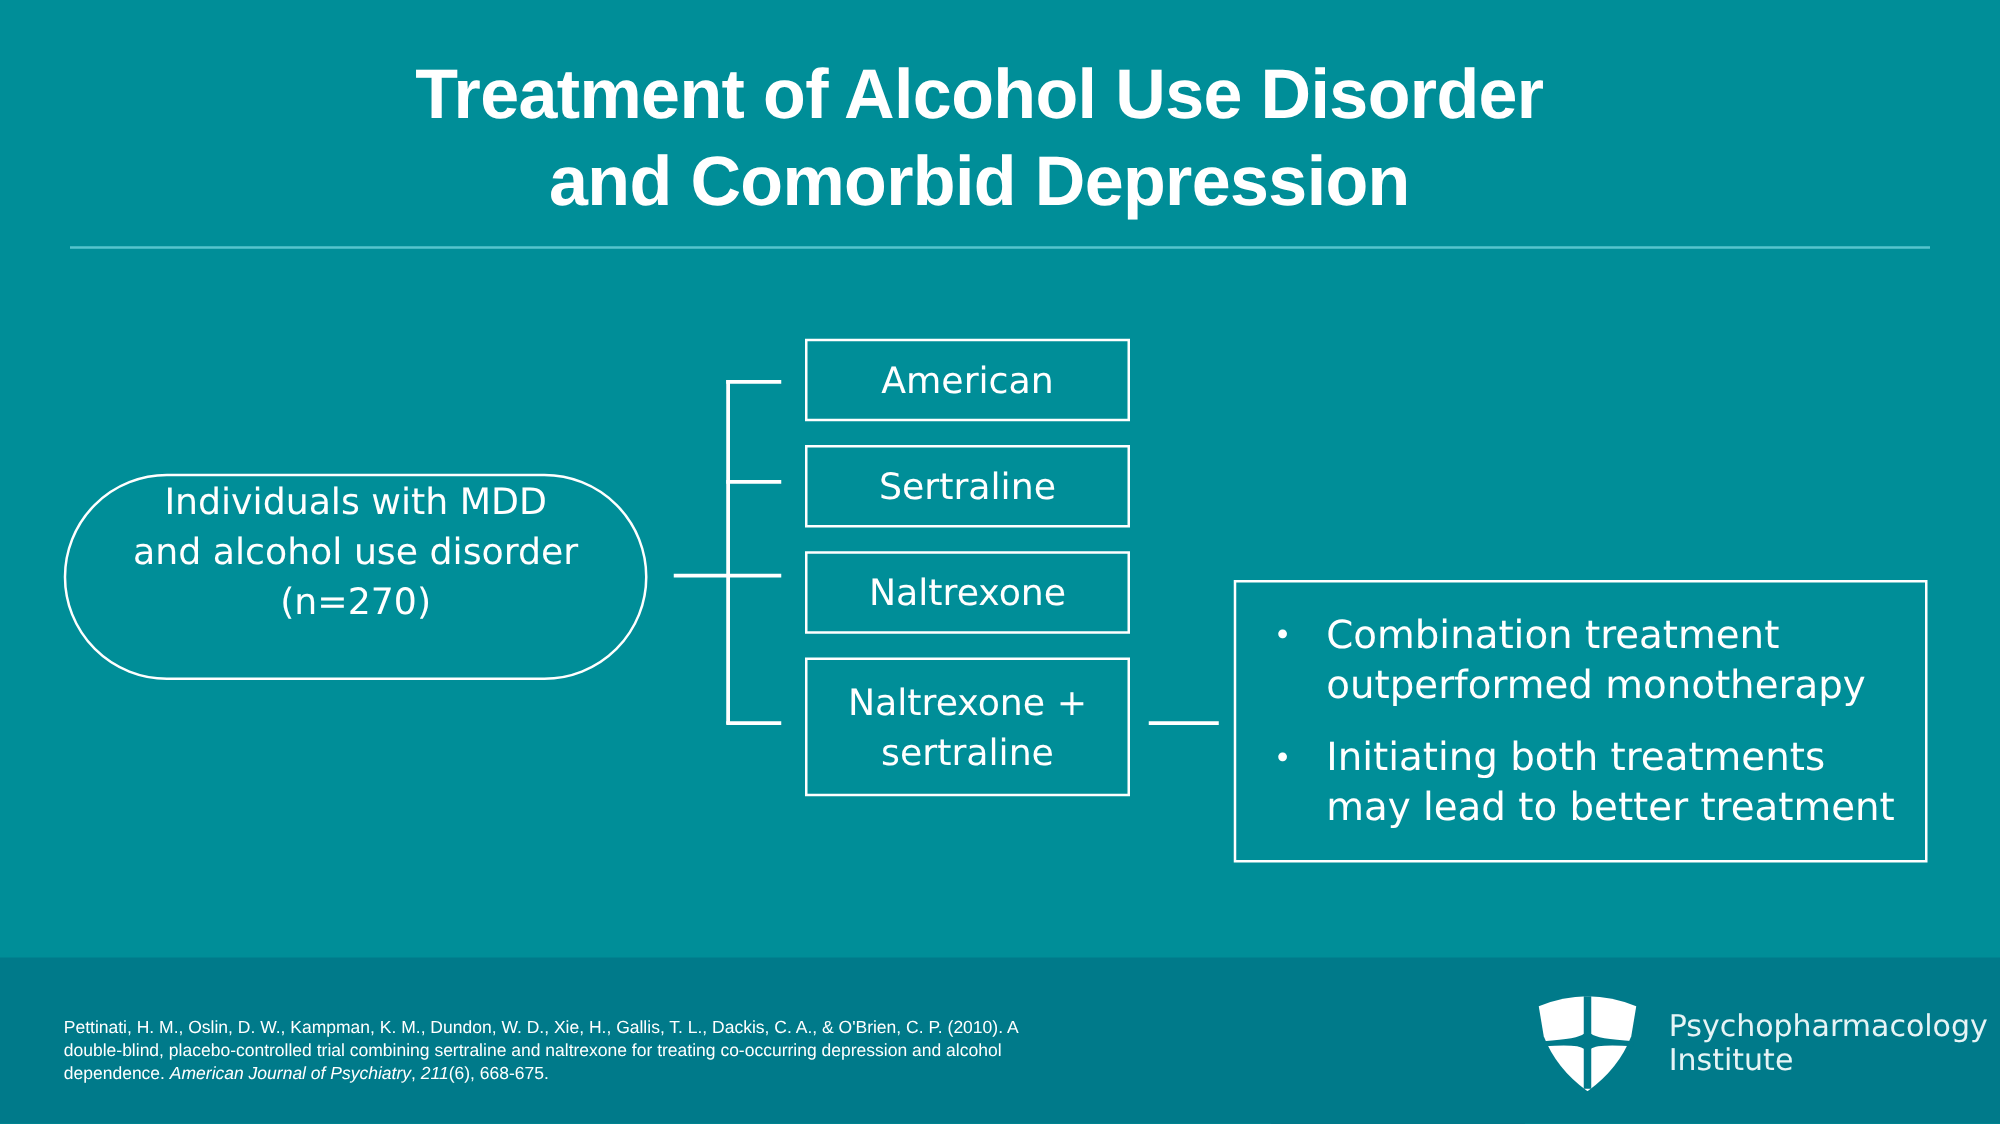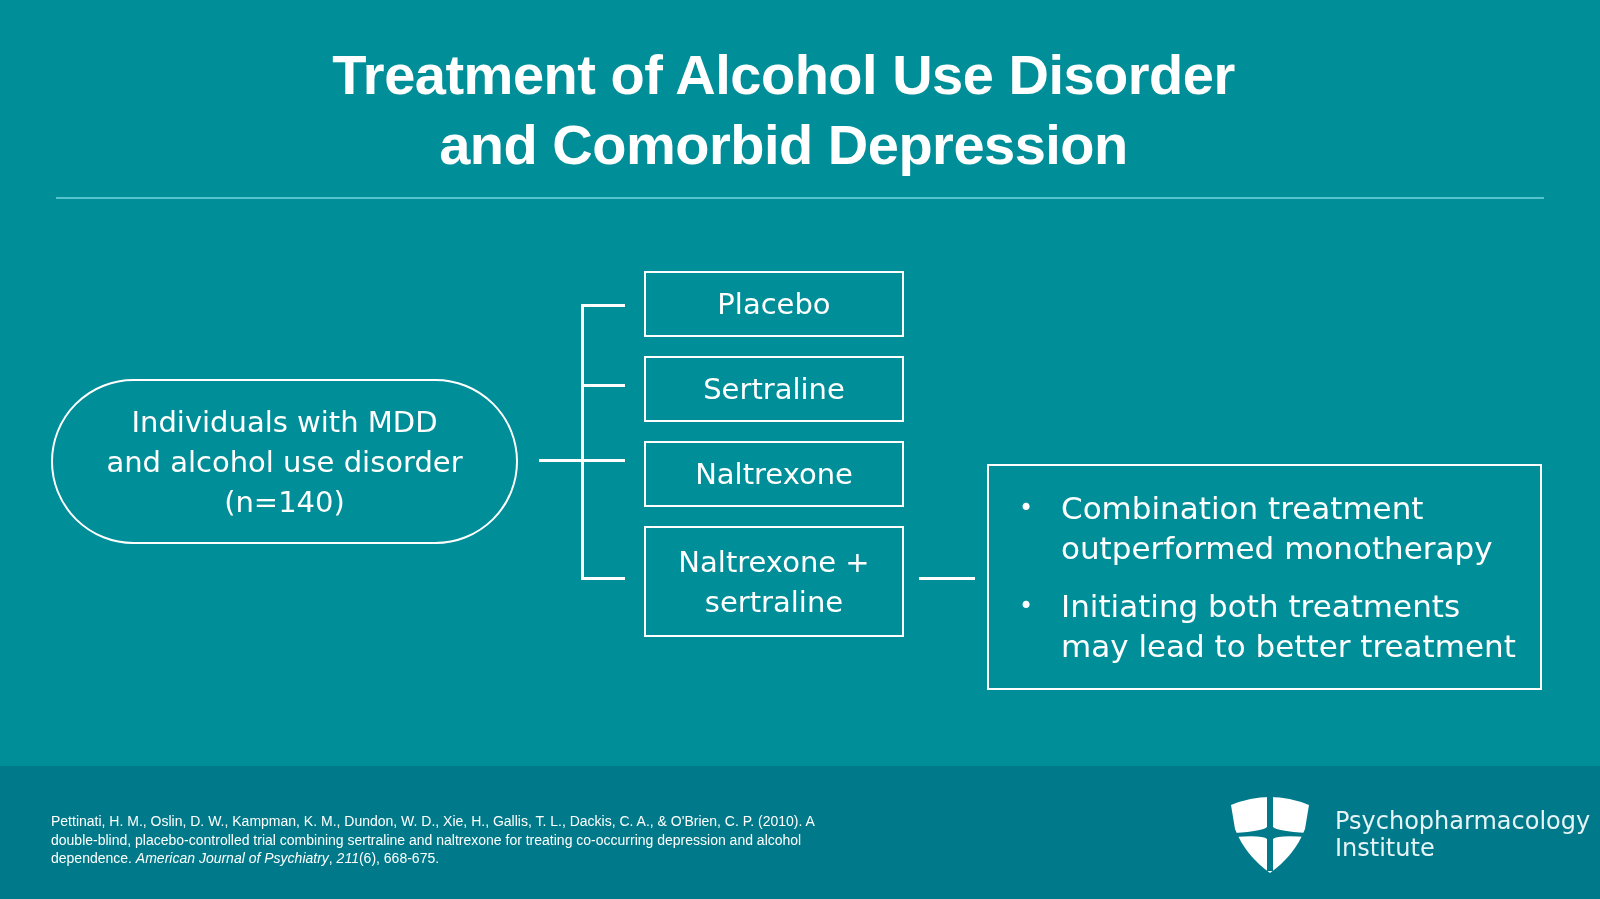--- a/index.html
+++ b/index.html
@@ -21,21 +21,21 @@
     }
     .title span { display: block; }
     .divider {
       position: absolute; left: 56px; top: 197px; width: 1488px; height: 2px;
       background: #5FCAD3;
       opacity: 0.9;
     }
     .pill {
       position: absolute; left: 51px; top: 379px; width: 467px; height: 165px;
       border: 2.5px solid #ffffff; border-radius: 83px;
-      display: flex; flex-direction: column; align-items: center; justify-content: center;
+      display: flex; flex-direction: column; align-items: center; justify-content: flex-start;
       font-size: 29px; line-height: 40px; text-align: center;
     }
     .line { position: absolute; background: #ffffff; }
     .box {
       position: absolute; left: 644px; width: 260px;
       border: 2.5px solid #ffffff;
       display: flex; flex-direction: column; align-items: center; justify-content: center;
       font-size: 29px; line-height: 40px; text-align: center;
     }
     .result {
@@ -73,32 +73,32 @@
 
 <div class="title">
   <span>Treatment of Alcohol Use Disorder</span>
   <span>and Comorbid Depression</span>
 </div>
 <div class="divider"></div>
 
 <div class="pill">
   <span>Individuals with MDD</span>
   <span>and alcohol use disorder</span>
-  <span>(n=140)</span>
+  <span>(n=270)</span>
 </div>
 
 <div class="line" style="left:539px; top:459px; width:86px; height:2.5px;"></div>
 <div class="line" style="left:581px; top:304px; width:2.5px; height:275px;"></div>
 <div class="line" style="left:581px; top:304px; width:44px; height:2.5px;"></div>
 <div class="line" style="left:581px; top:384px; width:44px; height:2.5px;"></div>
 <div class="line" style="left:581px; top:577px; width:44px; height:2.5px;"></div>
 <div class="line" style="left:919px; top:577px; width:56px; height:2.5px;"></div>
 
 <div class="box" style="top:271px; height:66px;">
-  <span>Placebo</span>
+  <span>American</span>
 </div>
 <div class="box" style="top:356px; height:66px;">
   <span>Sertraline</span>
 </div>
 <div class="box" style="top:441px; height:66px;">
   <span>Naltrexone</span>
 </div>
 <div class="box" style="top:526px; height:111px;">
   <span>Naltrexone +</span>
   <span>sertraline</span>

